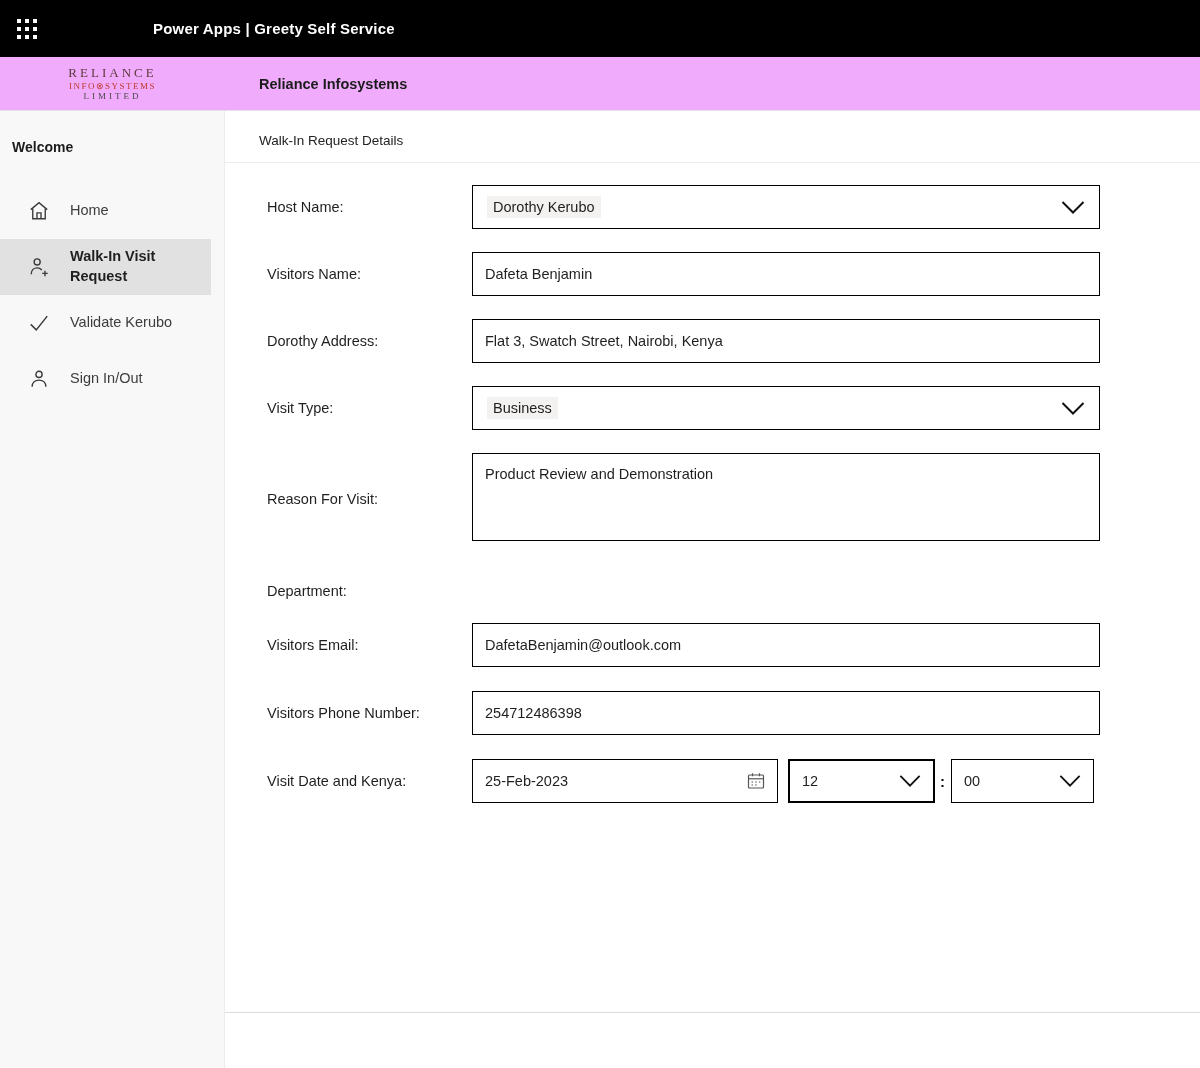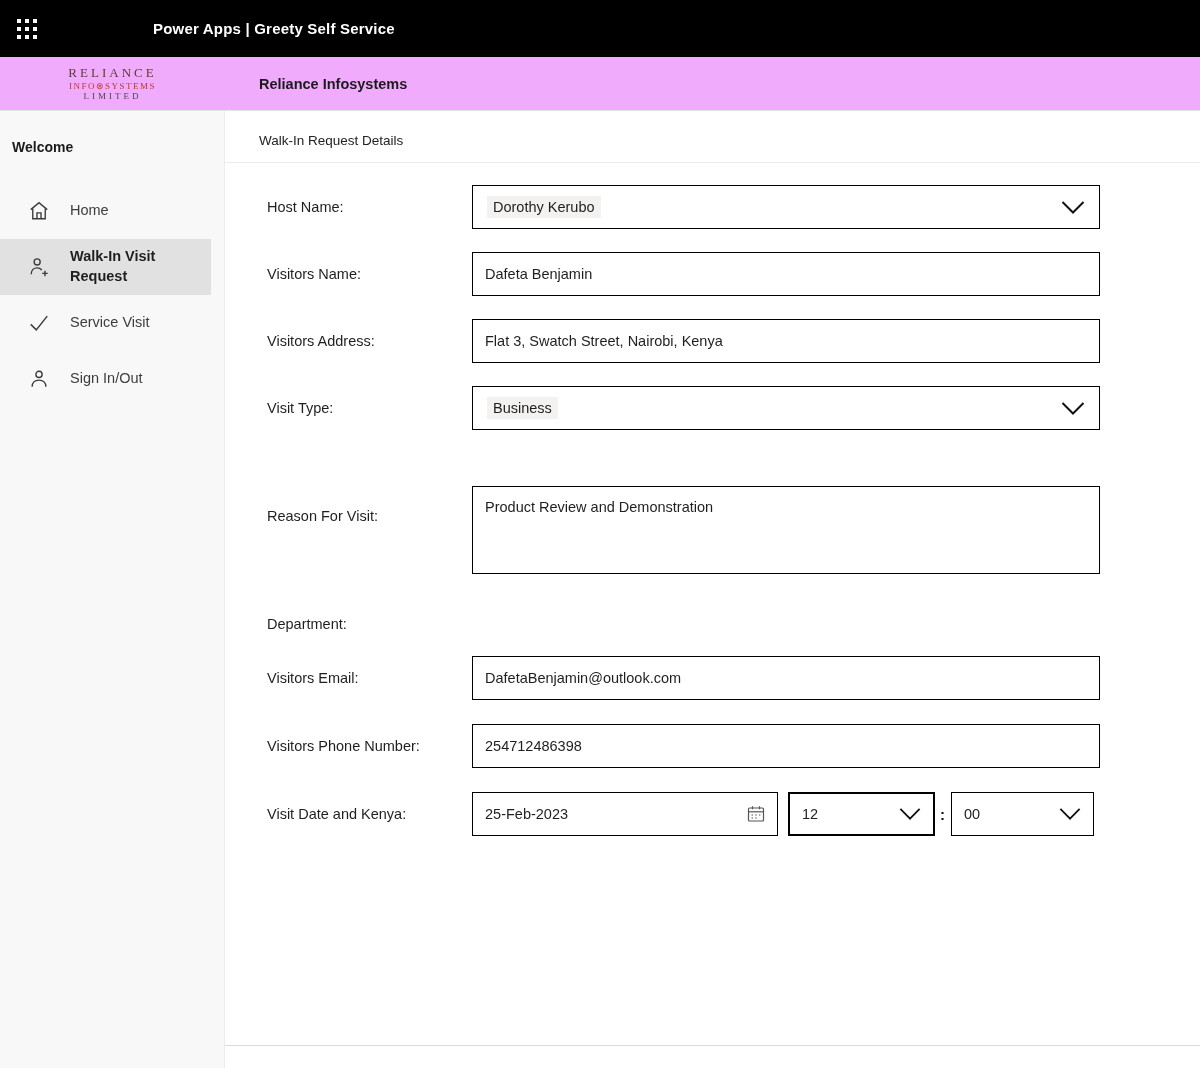--- a/index.html
+++ b/index.html
@@ -34,21 +34,21 @@
 
   .form { padding:22px 0 0 42px; }
   .row { display:flex; align-items:center; margin-bottom:23px; }
   .row-reason { margin-bottom:38px; }
   .row-late { margin-bottom:24px;margin-top:24px; }
   .flabel { width:205px; font-size:14.5px; color:#1f1f1f; flex:0 0 auto; }
   .control { width:628px; }
 
   .tinput { width:100%; height:44px; border:1px solid #000; background:#fff; font-family:"Liberation Sans", sans-serif; font-size:14.5px; color:#1f1f1f; padding:0 12px; outline:none; }
   .tinput::placeholder { color:#767676; }
-  textarea.tinput { height:88px; padding-top:11px; resize:none; line-height:1.3;margin-top:33px; }
+  textarea.tinput { height:88px; padding-top:11px; resize:none; line-height:1.3; }
 
   .dropdown { width:100%; height:44px; border:1px solid #000; background:#fff; display:flex; align-items:center; justify-content:space-between; padding:0 14px; cursor:pointer; }
   .dd-value { font-size:14.5px; color:#1f1f1f; }
   .hl { background:#f3f2f1; padding:3px 6px; }
   .chev { flex:0 0 auto; margin-left:8px; }
 
   .dt-wrap { display:flex; align-items:center; width:628px; }
   .datebox { width:306px; height:44px; border:1px solid #000; display:flex; align-items:center; justify-content:space-between; padding:0 12px; cursor:pointer; }
   .datebox .dd-value { font-size:14.5px;text-align:right; }
   .timebox { height:44px; border:1px solid #000; display:flex; align-items:center; justify-content:space-between; padding:0 12px; cursor:pointer; background:#fff; }
@@ -118,21 +118,21 @@
           </span>
           <span class="nav-label">Walk-In Visit Request</span>
         </div>
 
         <div class="nav-item">
           <span class="nav-icon">
             <svg width="22" height="22" viewBox="0 0 24 24" fill="none" stroke="#3b3b3b" stroke-width="1.6">
               <path d="M3 13.5 L9 19.5 L21 4.5"></path>
             </svg>
           </span>
-          <span class="nav-label">Service Visit</span>
+          <span class="nav-label">Validate Kerubo</span>
         </div>
 
         <div class="nav-item">
           <span class="nav-icon">
             <svg width="22" height="22" viewBox="0 0 24 24" fill="none" stroke="#3b3b3b" stroke-width="1.5">
               <circle cx="12" cy="7" r="3.4"></circle>
               <path d="M4.5 20.5 C4.5 15.8 7.8 13.2 12 13.2 C16.2 13.2 19.5 15.8 19.5 20.5"></path>
             </svg>
           </span>
           <span class="nav-label">Sign In/Out</span>
@@ -159,21 +159,21 @@
         </div>
 
         <div class="row">
           <div class="flabel">Visitors Name:</div>
           <div class="control">
             <input class="tinput" type="text" value="Dafeta Benjamin" style="">
           </div>
         </div>
 
         <div class="row">
-          <div class="flabel">Visitors Address:</div>
+          <div class="flabel">Dorothy Address:</div>
           <div class="control">
             <input class="tinput" type="text" value="Flat 3, Swatch Street, Nairobi, Kenya" style="">
           </div>
         </div>
 
         <div class="row">
           <div class="flabel">Visit Type:</div>
           <div class="control">
             <div class="dropdown">
               <span class="dd-value hl">Business</span>

